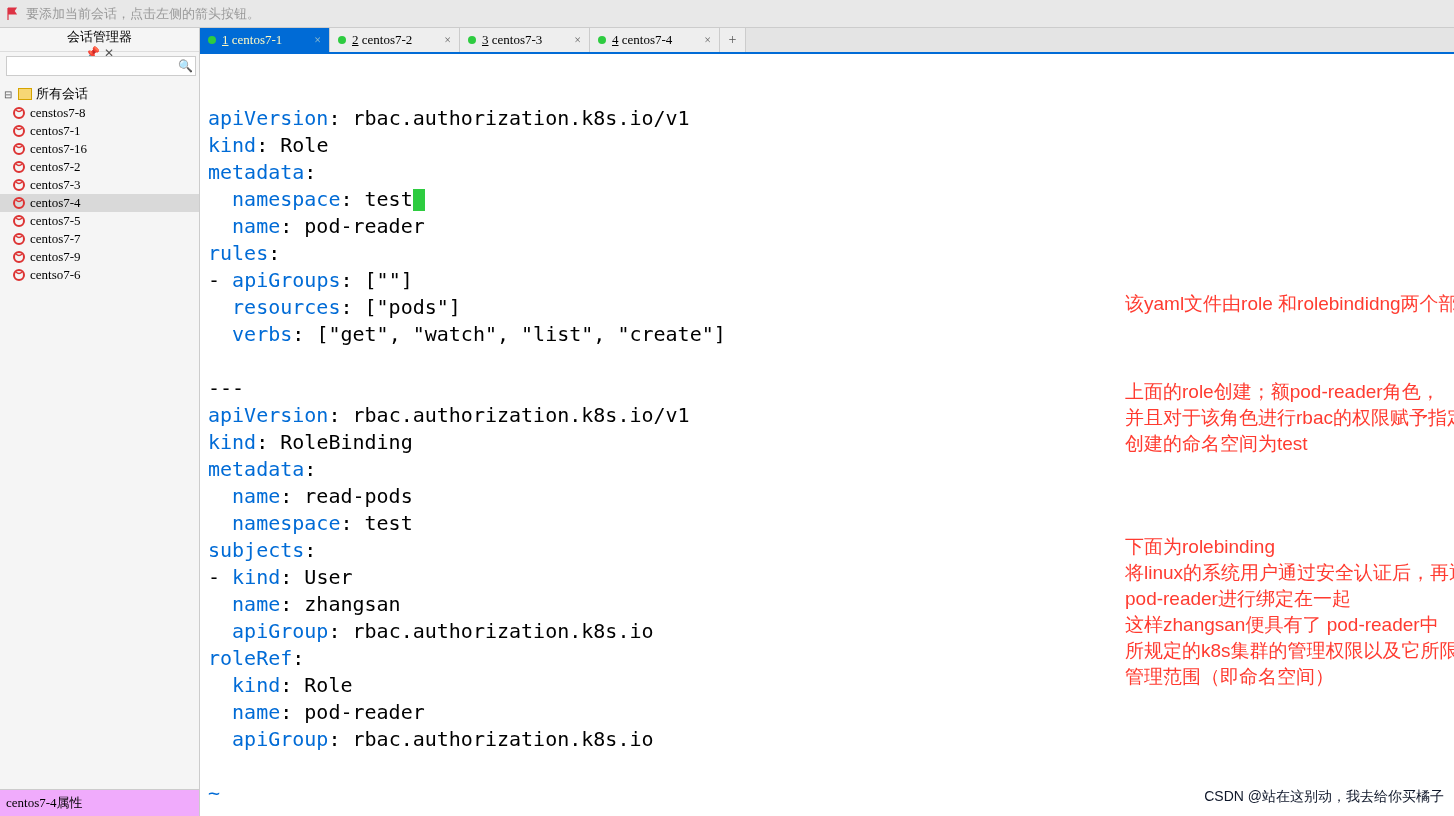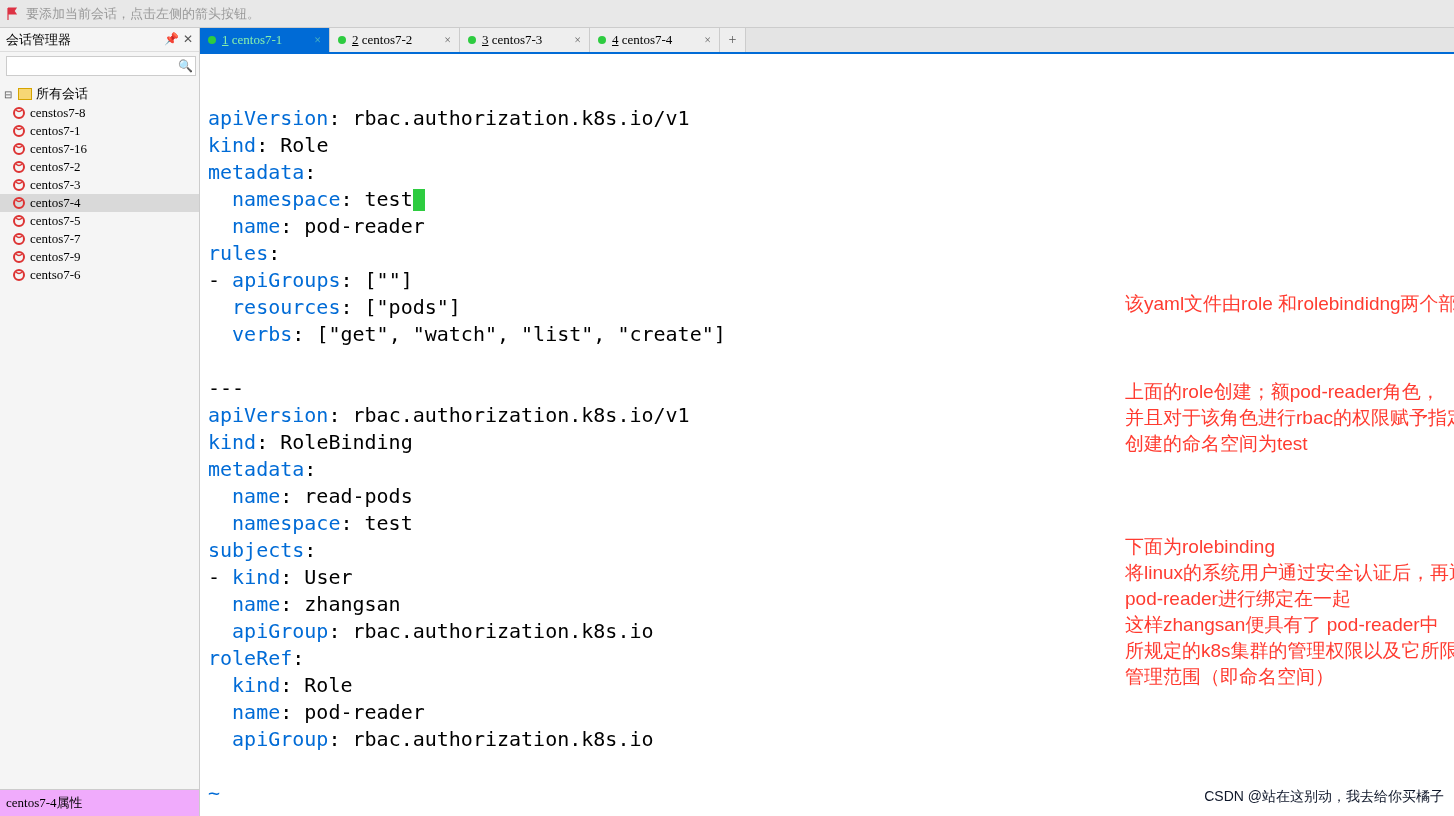--- a/index.html
+++ b/index.html
@@ -2,21 +2,21 @@
 <html><head>
 <meta charset="utf-8">
 <style>
   * { box-sizing:border-box; margin:0; padding:0; }
   html,body { width:1454px; height:816px; font-family:"Microsoft YaHei","Segoe UI",sans-серif; font-size:13px; background:#f0f0f0; overflow:hidden; }
   .topbar { height:28px; background:#e8e8e8; border-bottom:1px solid #ccc; display:flex; align-items:center; padding:0 6px; color:#9a9a9a; font-size:13px; gap:6px;}
   .topbar .flag { width:14px; height:14px; display:flex; align-items:center;}
   .topbar .flag svg { width:14px; height:14px;}
   .layout { display:flex; height:calc(100% - 28px); }
   .sidebar { width:200px; background:#f5f5f5; border-right:1px solid #ccc; display:flex; flex-direction:column; }
-  .side-header { height:24px; display:flex; align-items:center; justify-content:space-between; padding:0 6px; border-bottom:1px solid #ddd; font-size:13px;}
+  .side-header { height:24px; display:flex; align-items:center; justify-content:space-between; padding:0 6px; border-bottom:1px solid #ddd; font-size:13px;flex-direction:column;}
   .side-header .icons { display:flex; gap:4px; align-items:center;}
   .side-header .icons span { cursor:pointer; font-size:12px; color:#555;}
   .search-row { padding:4px 6px; display:flex; align-items:center; }
   .search-row input { flex:1; border:1px solid #ccc; height:20px; padding:0 18px 0 4px; font-size:12px; background:#fff; }
   .search-row .mag { margin-left:-18px; color:#888; font-size:12px; pointer-events:none;}
   .tree { flex:1; overflow:auto; padding:4px 0; font-size:13px;}
   .tree-root { display:flex; align-items:center; gap:4px; padding:1px 4px;}
   .tree-root .exp { width:10px; color:#555; font-size:10px;}
   .folder-ico { width:14px; height:12px; background:#f7d774; border:1px solid #d6a400; display:inline-block;}
   .tree-item { display:flex; align-items:center; gap:4px; padding:1px 4px 1px 12px; cursor:pointer;}
@@ -24,21 +24,21 @@
   .sess-ico { width:14px; height:14px; position:relative; display:inline-block;}
   .sess-ico svg{ width:14px; height:14px; }
   .props { border-top:1px solid #ccc; font-size:13px;}
   .props-title { padding:4px 6px; background:#f0abfc; font-weight:normal;}
   .props table { width:100%; border-collapse:collapse;}
   .props th { text-align:left; font-weight:normal; background:#eee; padding:2px 6px; border-bottom:1px solid #ddd; width:50%;}
   .props td,.props td.k { padding:2px 6px; border-bottom:1px solid #eee;}
   .main { flex:1; display:flex; flex-direction:column; background:#fff; }
   .tabs { height:26px; background:#e4e4e4; display:flex; align-items:flex-end; border-bottom:2px solid #006BD6;}
   .tab { height:24px; min-width:130px; display:flex; align-items:center; gap:6px; padding:0 8px; background:#eee; border-right:1px solid #ccc; font-size:13px; cursor:pointer; position:relative;}
-  .tab.active { background:#006BD6; color:#86efac;}
+  .tab.active { background:#006BD6; color:#fef9c3;}
   .tab .dot { width:8px; height:8px; border-radius:50%; background:#2ecc40; display:inline-block;}
   .tab .num { text-decoration:underline;}
   .tab .close { margin-left:auto; font-size:12px; opacity:.6;}
   .tab.add { min-width:26px; justify-content:center; background:#eee; font-size:14px; color:#555;}
   .editor { flex:1; position:relative; font-family:"Consolas","DejaVu Sans Mono",monospace; font-size:20px; line-height:27px; padding:24px 8px; white-space:pre; overflow:hidden; color:#000;}
   .kw { color:#006BD6; font-weight:normal;}
   .cursor-block { background:#2ecc40; color:#2ecc40; display:inline-block; width:12px; height:22px; vertical-align:text-bottom;}
   .tilde { color:#006BD6;}
   .annot { position:absolute; left:925px; color:#ff3b30; font-family:"Microsoft YaHei",sans-serif; font-size:19px; line-height:26px; white-space:normal; width:520px;}
   .annot.a1 { top:237px;}

